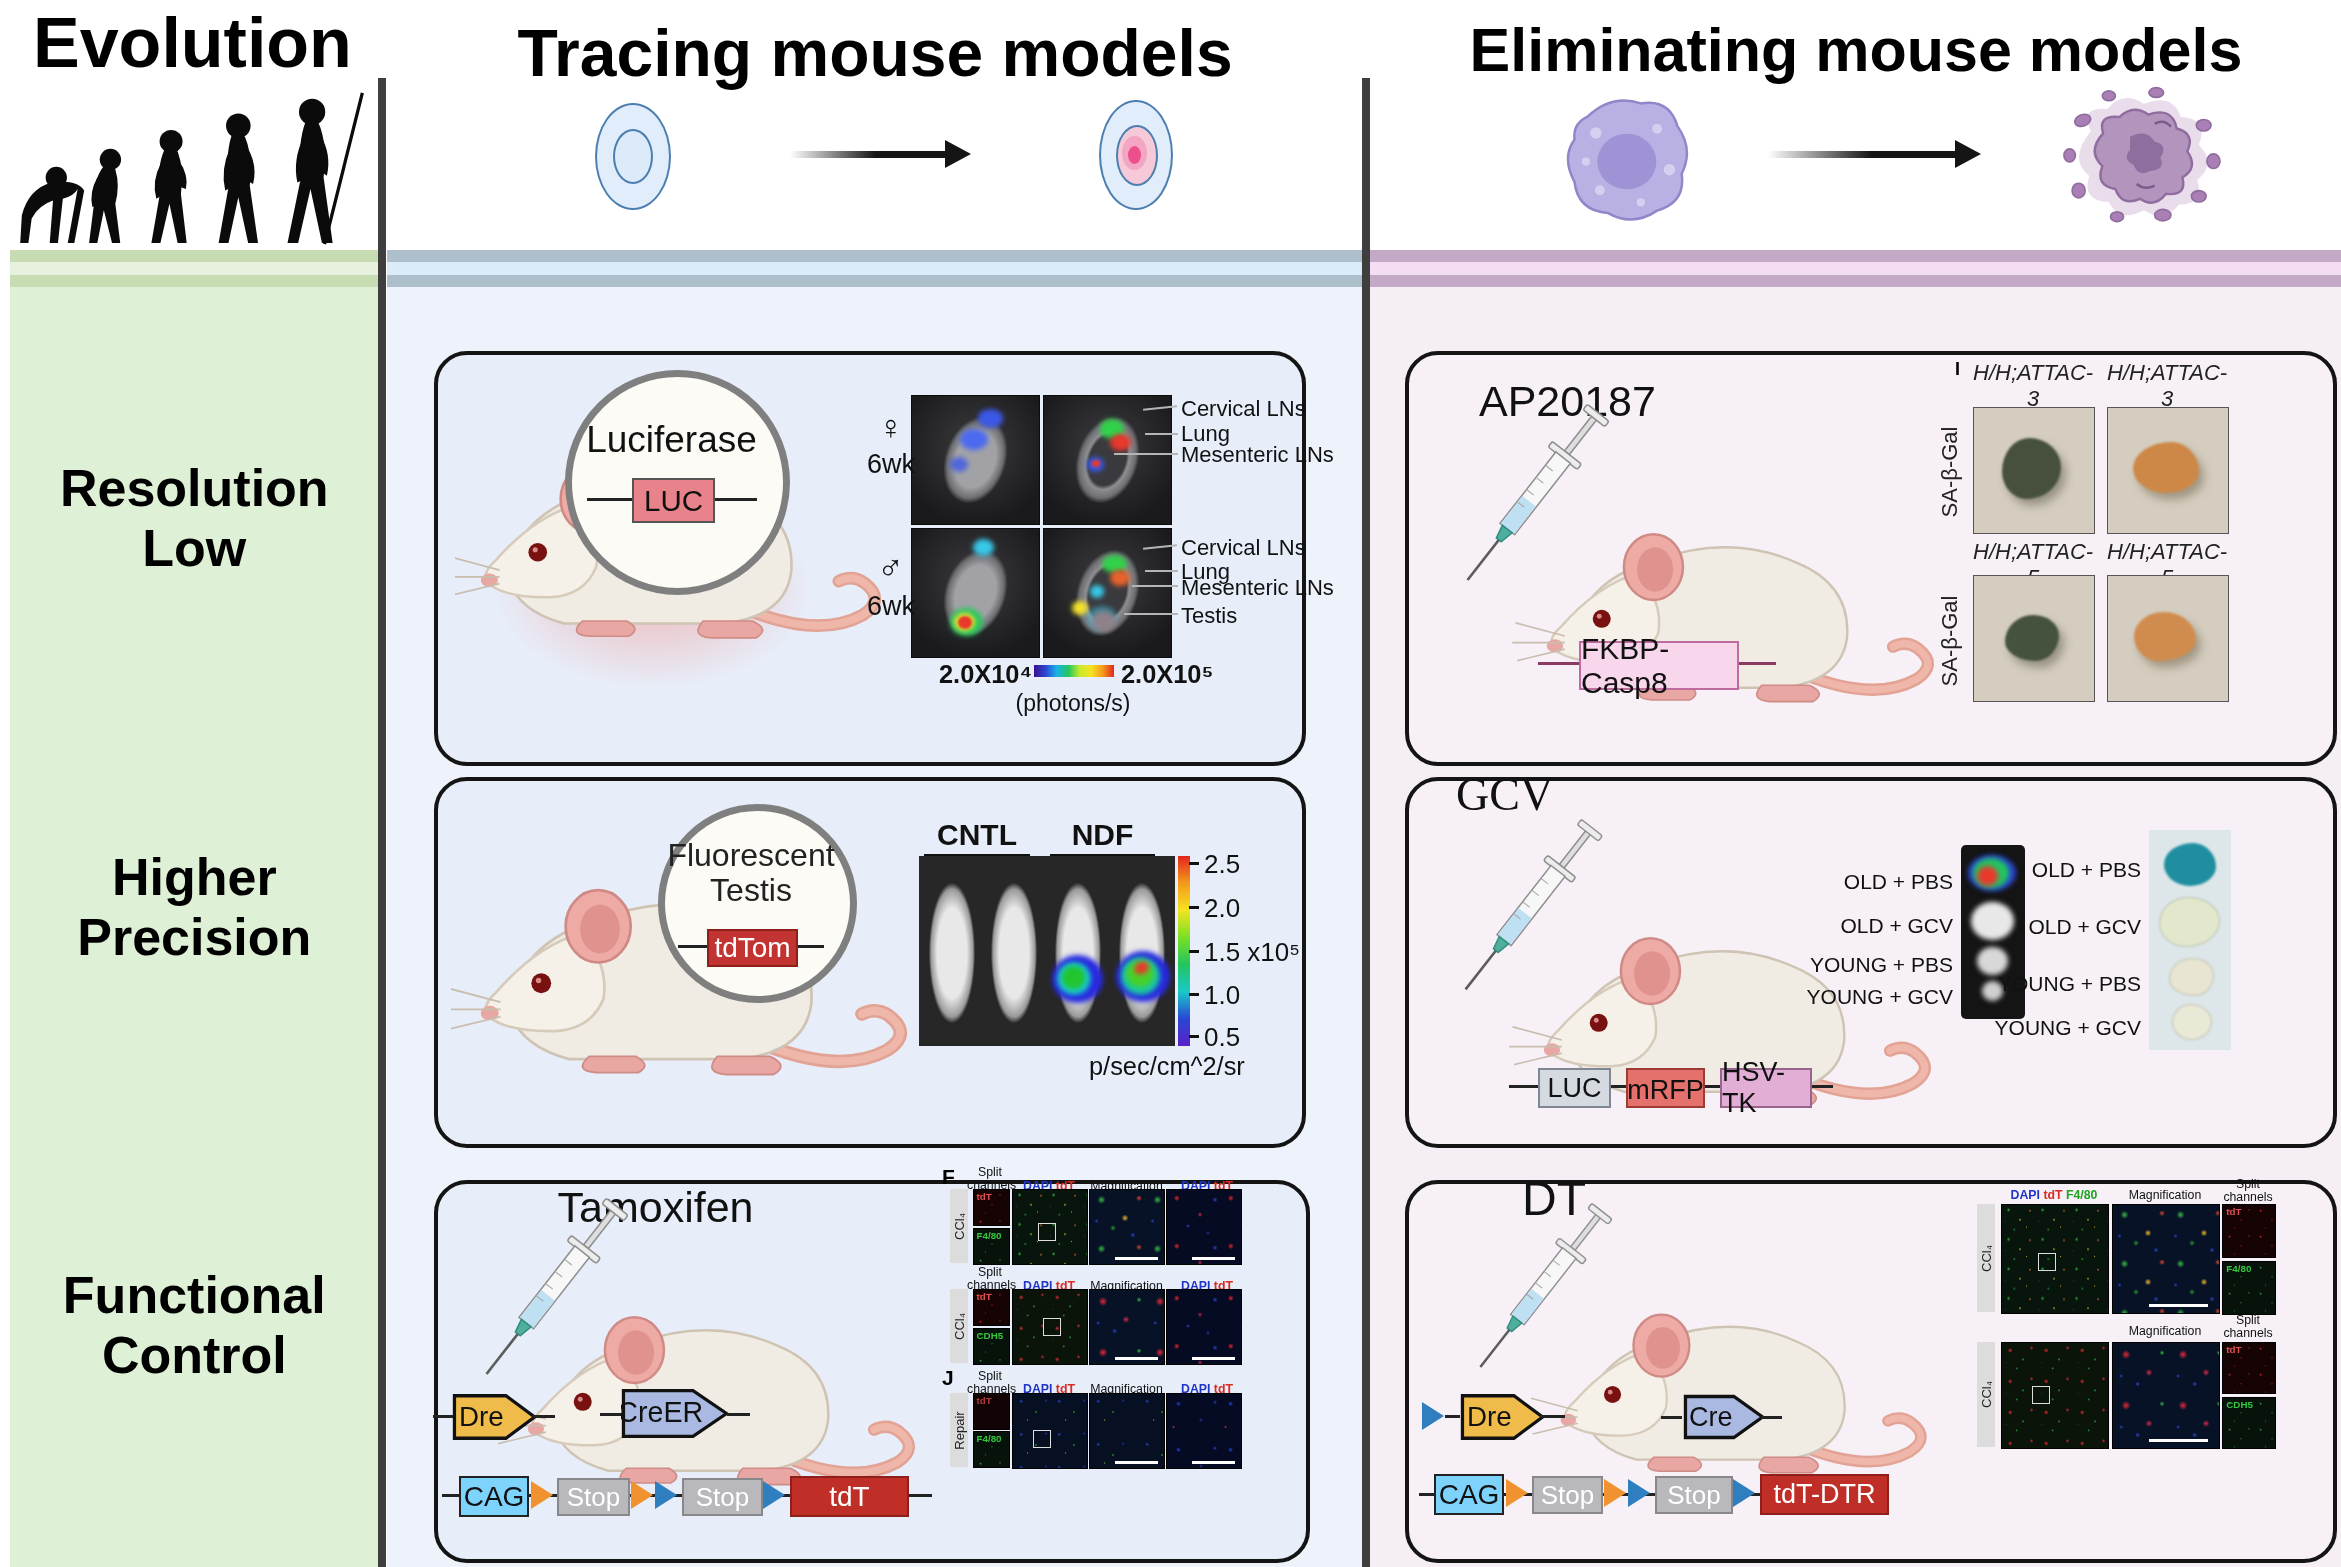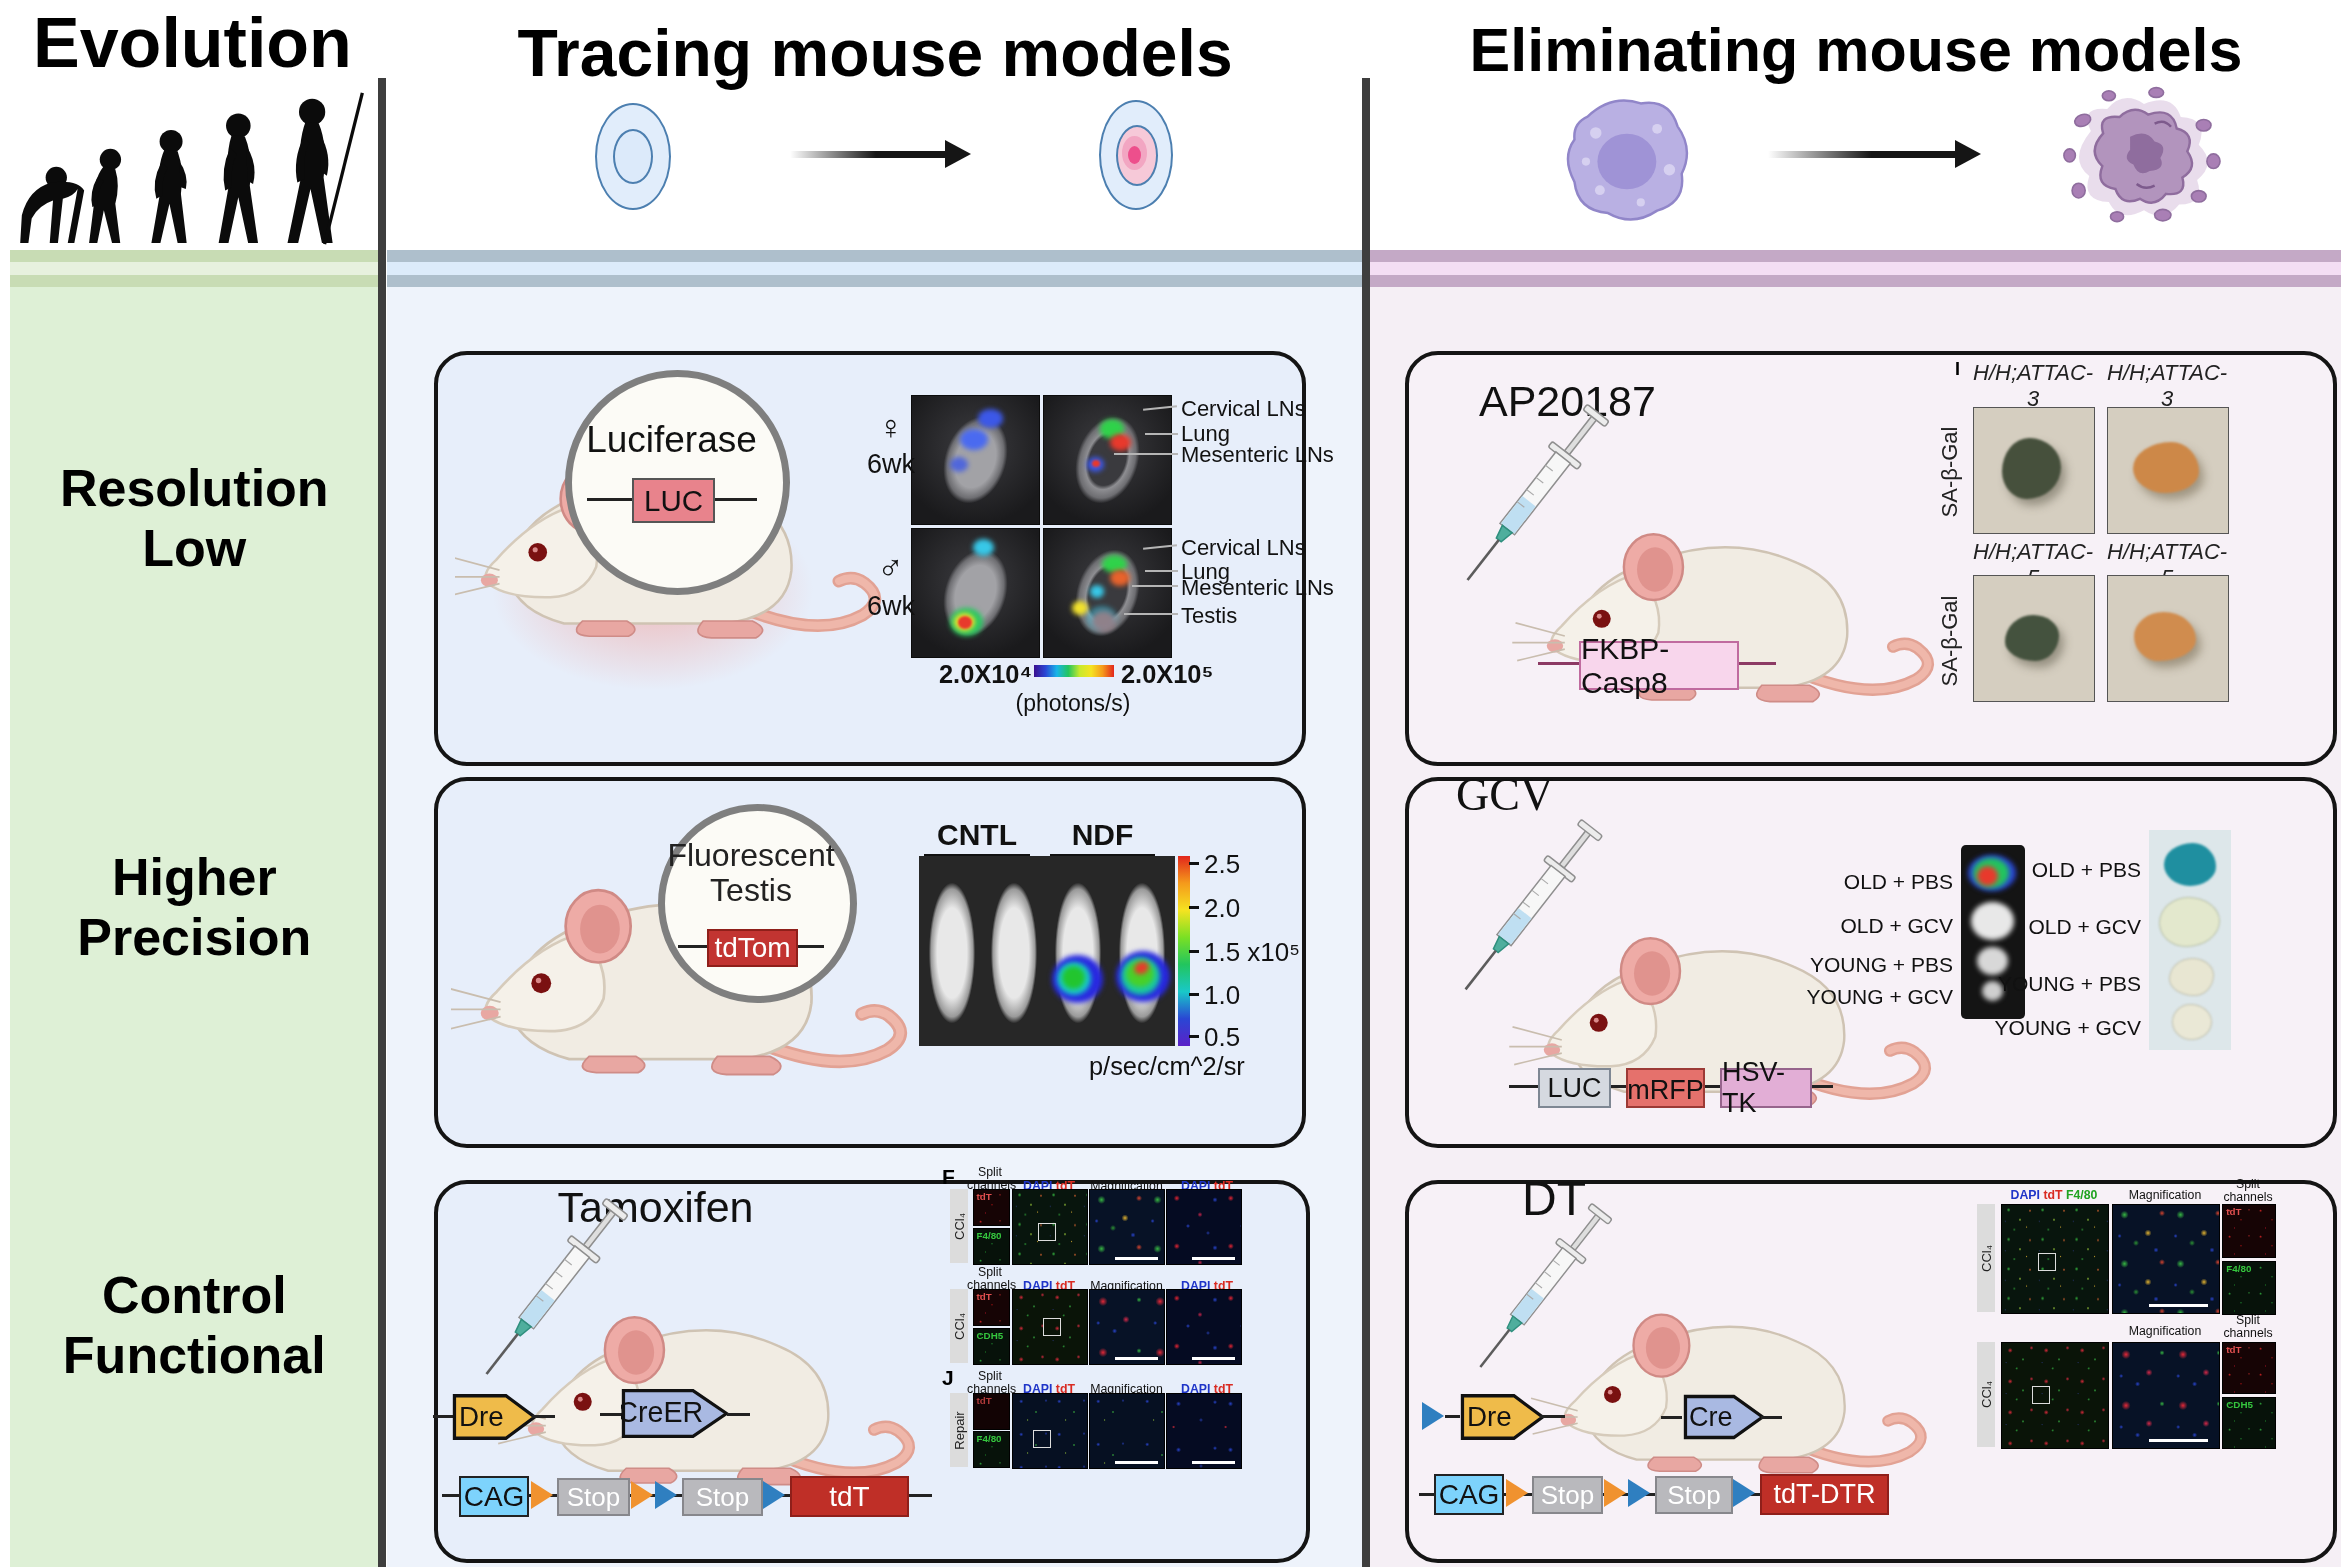--- a/index.html
+++ b/index.html
@@ -206,22 +206,22 @@
 
   <div class="abs b ctr" style="left:9.8px;top:459px;width:369px;font-size:52px;line-height:1.15;color:#000;">
     <div>Resolution</div>
     <div>Low</div>
   </div>
   <div class="abs b ctr" style="left:9.8px;top:848px;width:369px;font-size:52px;line-height:1.15;color:#000;">
     <div>Higher</div>
     <div>Precision</div>
   </div>
   <div class="abs b ctr" style="left:9.8px;top:1266px;width:369px;font-size:52px;line-height:1.15;color:#000;">
+    <div>Functional</div>
     <div>Control</div>
-    <div>Functional</div>
   </div>
 
   <div class="panel blue" style="left:434px;top:351px;width:864px;height:407px;"></div>
   <div class="abs" style="left:446px;top:414px;width:459px;height:319px;background:radial-gradient(ellipse 50% 45% at 45% 55%,rgba(242,140,130,.55),transparent 70%);"></div>
   <svg class="abs" style="left:455px;top:414px;" width="442" height="246" viewBox="0 0 520 290">
       <use href="#mouse"></use>
     </svg>
   <div class="mag" style="left:565px;top:370px;width:211px;height:211px;"></div>
   <div class="abs ctr" style="left:573px;top:419px;width:197px;font-size:37px;color:#111;">Luciferase</div>
   <div class="cline" style="left:587px;top:498px;width:170px;"></div>

